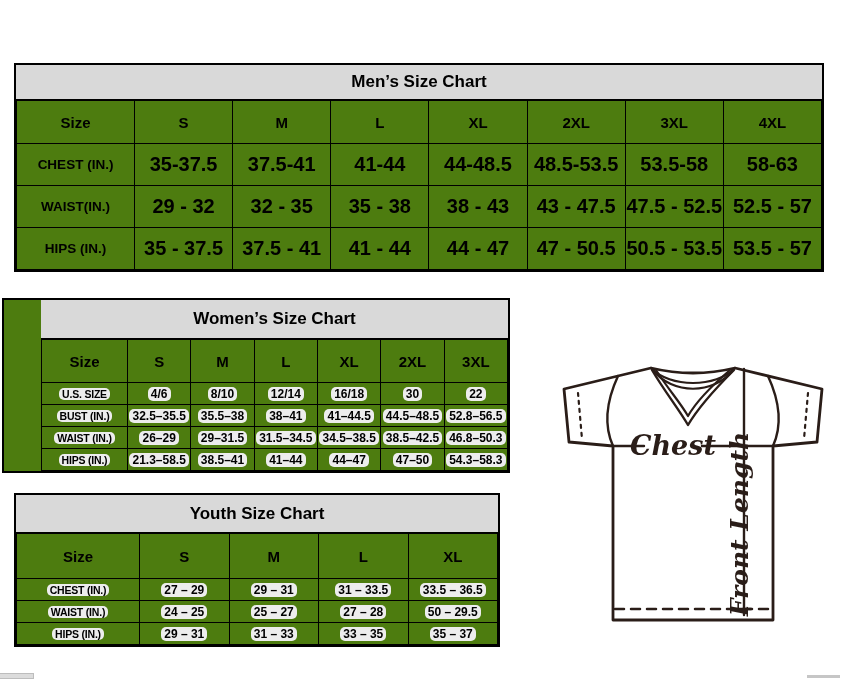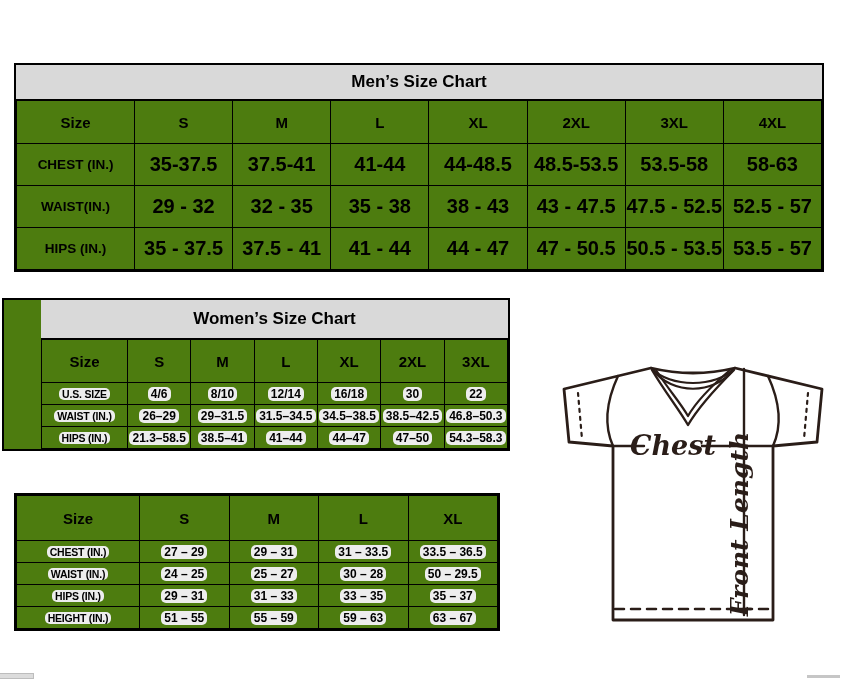--- a/index.html
+++ b/index.html
@@ -146,20 +146,29 @@
           <tr>
             <th><span class="hl">U.S. SIZE</span></th>
             <td><span class="hl">4/6</span></td>
             <td><span class="hl">8/10</span></td>
             <td><span class="hl">12/14</span></td>
             <td><span class="hl">16/18</span></td>
             <td><span class="hl">30</span></td>
             <td><span class="hl">22</span></td>
           </tr>
           <tr>
+            <th><span class="hl">BUST (IN.)</span></th>
+            <td><span class="hl">32.5–35.5</span></td>
+            <td><span class="hl">35.5–38</span></td>
+            <td><span class="hl">38–41</span></td>
+            <td><span class="hl">41–44.5</span></td>
+            <td><span class="hl">44.5–48.5</span></td>
+            <td><span class="hl">52.8–56.5</span></td>
+          </tr>
+          <tr>
             <th><span class="hl">WAIST (IN.)</span></th>
             <td><span class="hl">26–29</span></td>
             <td><span class="hl">29–31.5</span></td>
             <td><span class="hl">31.5–34.5</span></td>
             <td><span class="hl">34.5–38.5</span></td>
             <td><span class="hl">38.5–42.5</span></td>
             <td><span class="hl">46.8–50.3</span></td>
           </tr>
           <tr>
             <th><span class="hl">HIPS (IN.)</span></th>
@@ -168,20 +177,21 @@
             <td><span class="hl">41–44</span></td>
             <td><span class="hl">44–47</span></td>
             <td><span class="hl">47–50</span></td>
             <td><span class="hl">54.3–58.3</span></td>
           </tr>
         </tbody>
       </table>
   </div>
 
   <div class="tblwrap tbl-youth hl-on">
+    <div class="caption">Youth Size Chart</div>
     <table>
         <colgroup>
           <col class="first">
           <col>
           <col>
           <col>
           <col>
         </colgroup>
         <thead>
           <tr>
@@ -197,37 +207,30 @@
             <th><span class="hl">CHEST (IN.)</span></th>
             <td><span class="hl">27 – 29</span></td>
             <td><span class="hl">29 – 31</span></td>
             <td><span class="hl">31 – 33.5</span></td>
             <td><span class="hl">33.5 – 36.5</span></td>
           </tr>
           <tr>
             <th><span class="hl">WAIST (IN.)</span></th>
             <td><span class="hl">24 – 25</span></td>
             <td><span class="hl">25 – 27</span></td>
-            <td><span class="hl">30 – 28</span></td>
+            <td><span class="hl">27 – 28</span></td>
             <td><span class="hl">50 – 29.5</span></td>
           </tr>
           <tr>
             <th><span class="hl">HIPS (IN.)</span></th>
             <td><span class="hl">29 – 31</span></td>
             <td><span class="hl">31 – 33</span></td>
             <td><span class="hl">33 – 35</span></td>
             <td><span class="hl">35 – 37</span></td>
           </tr>
-          <tr>
-            <th><span class="hl">HEIGHT (IN.)</span></th>
-            <td><span class="hl">51 – 55</span></td>
-            <td><span class="hl">55 – 59</span></td>
-            <td><span class="hl">59 – 63</span></td>
-            <td><span class="hl">63 – 67</span></td>
-          </tr>
         </tbody>
       </table>
   </div>
 
   <svg class="jersey" viewBox="0 0 280 265">
     <g fill="none" stroke="#2a1d18" stroke-width="2.8" stroke-linejoin="round" stroke-linecap="round">
 
       <path d="M95,6 L8,27 L13,80 L57,84 L57,258 L217,258 L217,84 L261,80 L266,27 L179,6 Q137,16 95,6 Z"></path>
 
       <path stroke-width="2.2" d="M95,6 C114,26 160,26 179,6"></path>

